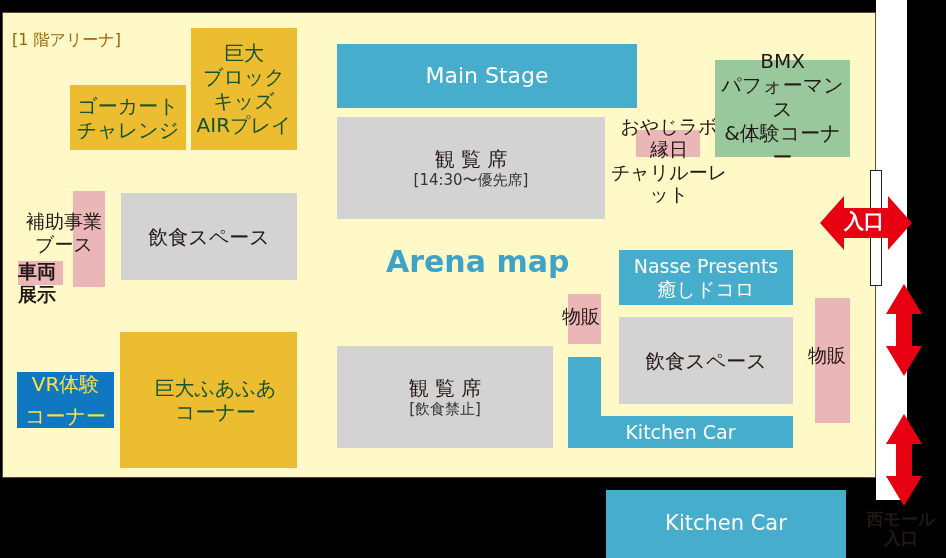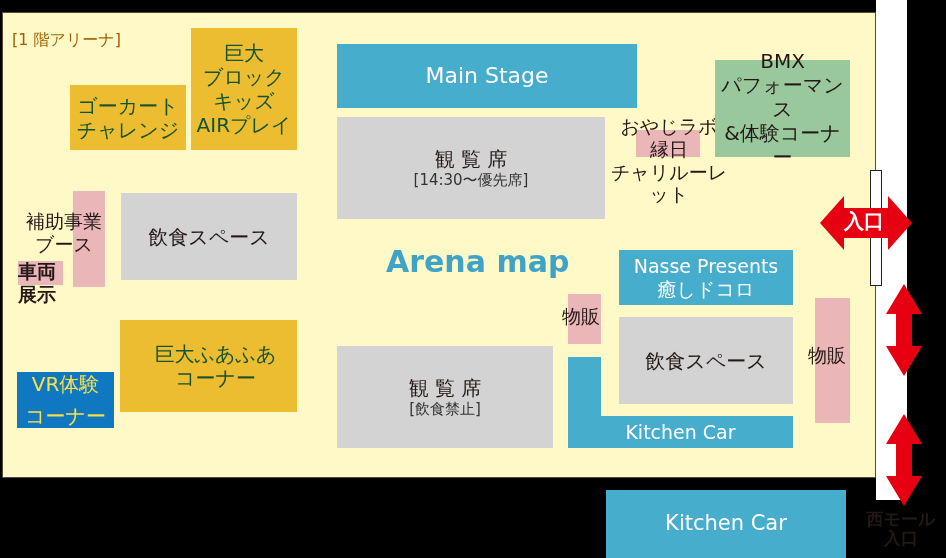--- a/index.html
+++ b/index.html
@@ -76,21 +76,21 @@
 
 <div class="abs blk gray t" style="left:121px;top:193px;width:176px;height:87px;">
   <span>飲食スペース</span>
 </div>
 
 <div class="abs blk dblue t" style="left:17px;top:372px;width:97px;height:56px;">
   <span>VR体験</span>
   <span>コーナー</span>
 </div>
 
-<div class="abs blk yellow t" style="left:120px;top:320px;width:177px;height:92px;padding-left:14px;">
+<div class="abs blk yellow t" style="left:120px;top:332px;width:177px;height:136px;padding-left:14px;">
   <span>巨大ふあふあ</span>
   <span>コーナー</span>
 </div>
 
 <div class="abs arena-title" style="left:374px;top:244px;">Arena map</div>
 
 <div class="abs blk gray" style="left:337px;top:346px;width:216px;height:102px;">
   <span class="t">観 覧 席</span>
   <span class="small">[飲食禁止]</span>
 </div>

